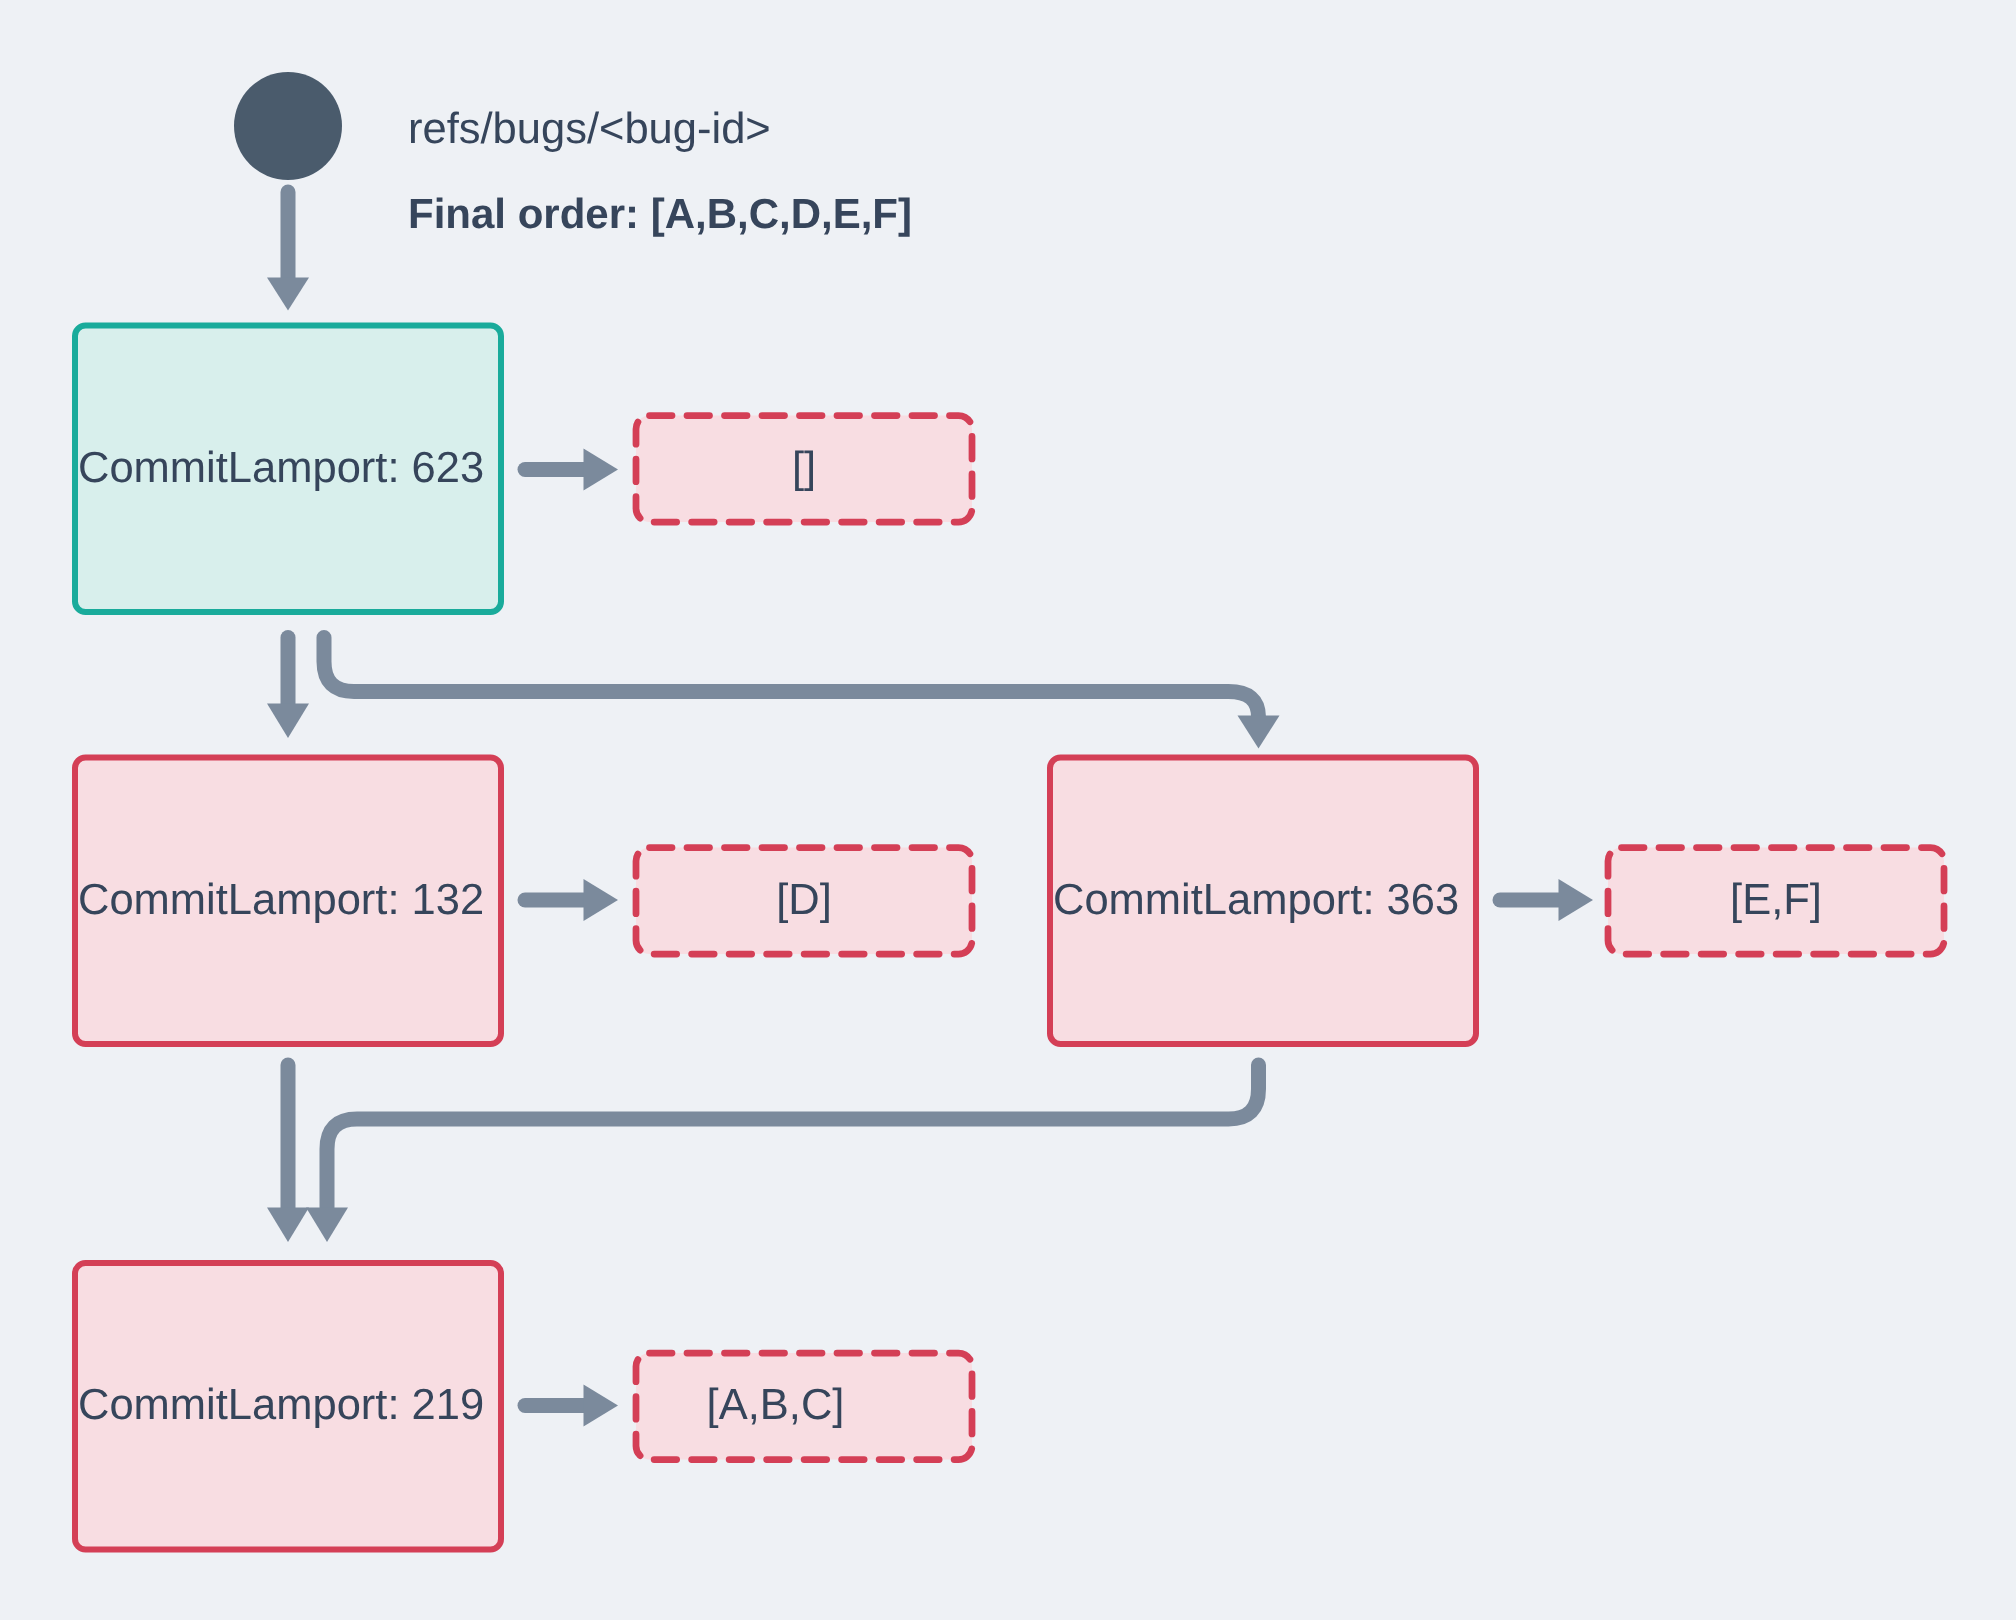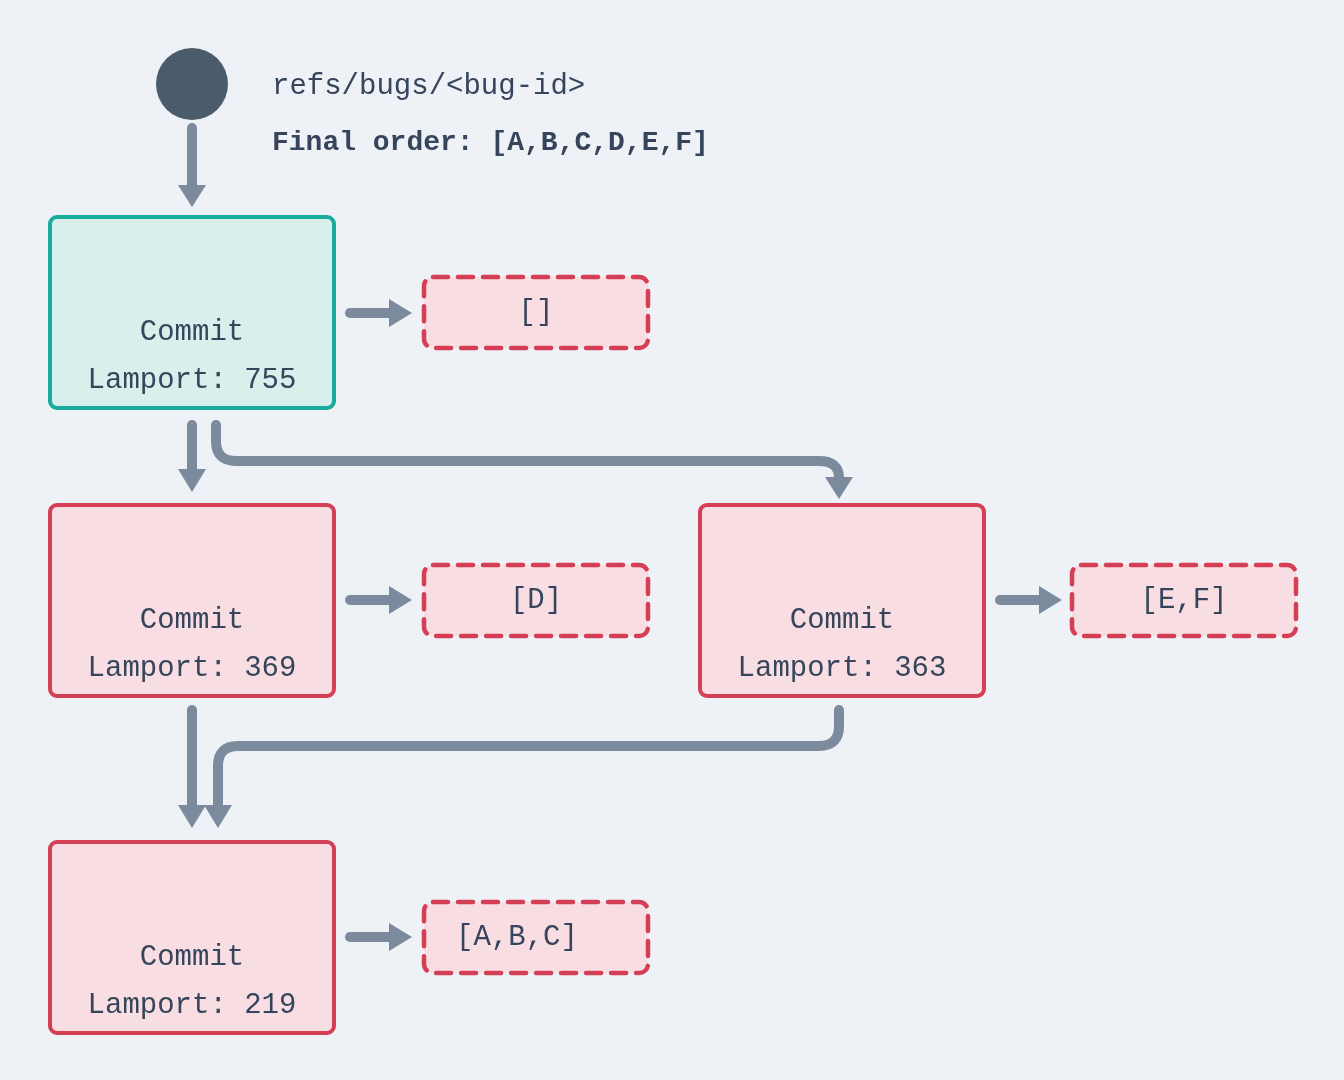--- a/index.html
+++ b/index.html
@@ -11,21 +11,21 @@
     --arrow: #7b8a9c;
     --text: #36455b;
     --ref_circle: #4a5b6c;
   }
   html, body { margin: 0; padding: 0; background: var(--background); }
   .canvas {
     position: relative;
     width: 1344px;
     height: 1080px;
     background: var(--background);
-    font-family: Liberation Mono, monospace;
+    font-family: Liberation Sans, sans-serif;
     color: var(--text);
     overflow: hidden;
   }
   .edges { position: absolute; inset: 0; width: 1344px; height: 1080px; }
   .edge {
     fill: none;
     stroke: var(--arrow);
     stroke-width: 10;
     stroke-linecap: round;
   }
@@ -57,23 +57,23 @@
     font-weight: bold;
     white-space: nowrap;
   }
   .commit {
     position: absolute;
     width: 288px; height: 195px;
     box-sizing: border-box;
     border: 4px solid;
     border-radius: 9px;
     display: flex;
-    flex-direction: column;
+    flex-direction: row;
     align-items: center;
-    justify-content: flex-end;
+    justify-content: flex-start;
     text-align: center;
     font-size: 29px;
     line-height: 1.68;
   }
   .commit.teal { background: var(--node_teal_bg); border-color: var(--node_teal_border); }
   .commit.pink { background: var(--node_pink_bg); border-color: var(--node_pink_border); }
   .commit-root  { left: 48px;  top: 215px; }
   .commit-left  { left: 48px;  top: 503px; }
   .commit-right { left: 698px; top: 503px; }
   .commit-merge { left: 48px;  top: 840px; }
@@ -130,26 +130,26 @@
     <path class="edge" d="M350,937 L389,937"></path>
     <polygon class="head" points="412,937 389,923 389,951"></polygon>
   </svg>
 
   <div class="ref-circle"></div>
   <div class="ref-name">refs/bugs/&lt;bug-id&gt;</div>
   <div class="final-order">Final order: [A,B,C,D,E,F]</div>
 
   <div class="commit teal commit-root">
     <div>Commit</div>
-    <div>Lamport: 755</div>
+    <div>Lamport: 623</div>
   </div>
 
   <div class="commit pink commit-left">
     <div>Commit</div>
-    <div>Lamport: 369</div>
+    <div>Lamport: 132</div>
   </div>
 
   <div class="commit pink commit-right">
     <div>Commit</div>
     <div>Lamport: 363</div>
   </div>
 
   <div class="commit pink commit-merge">
     <div>Commit</div>
     <div>Lamport: 219</div>

